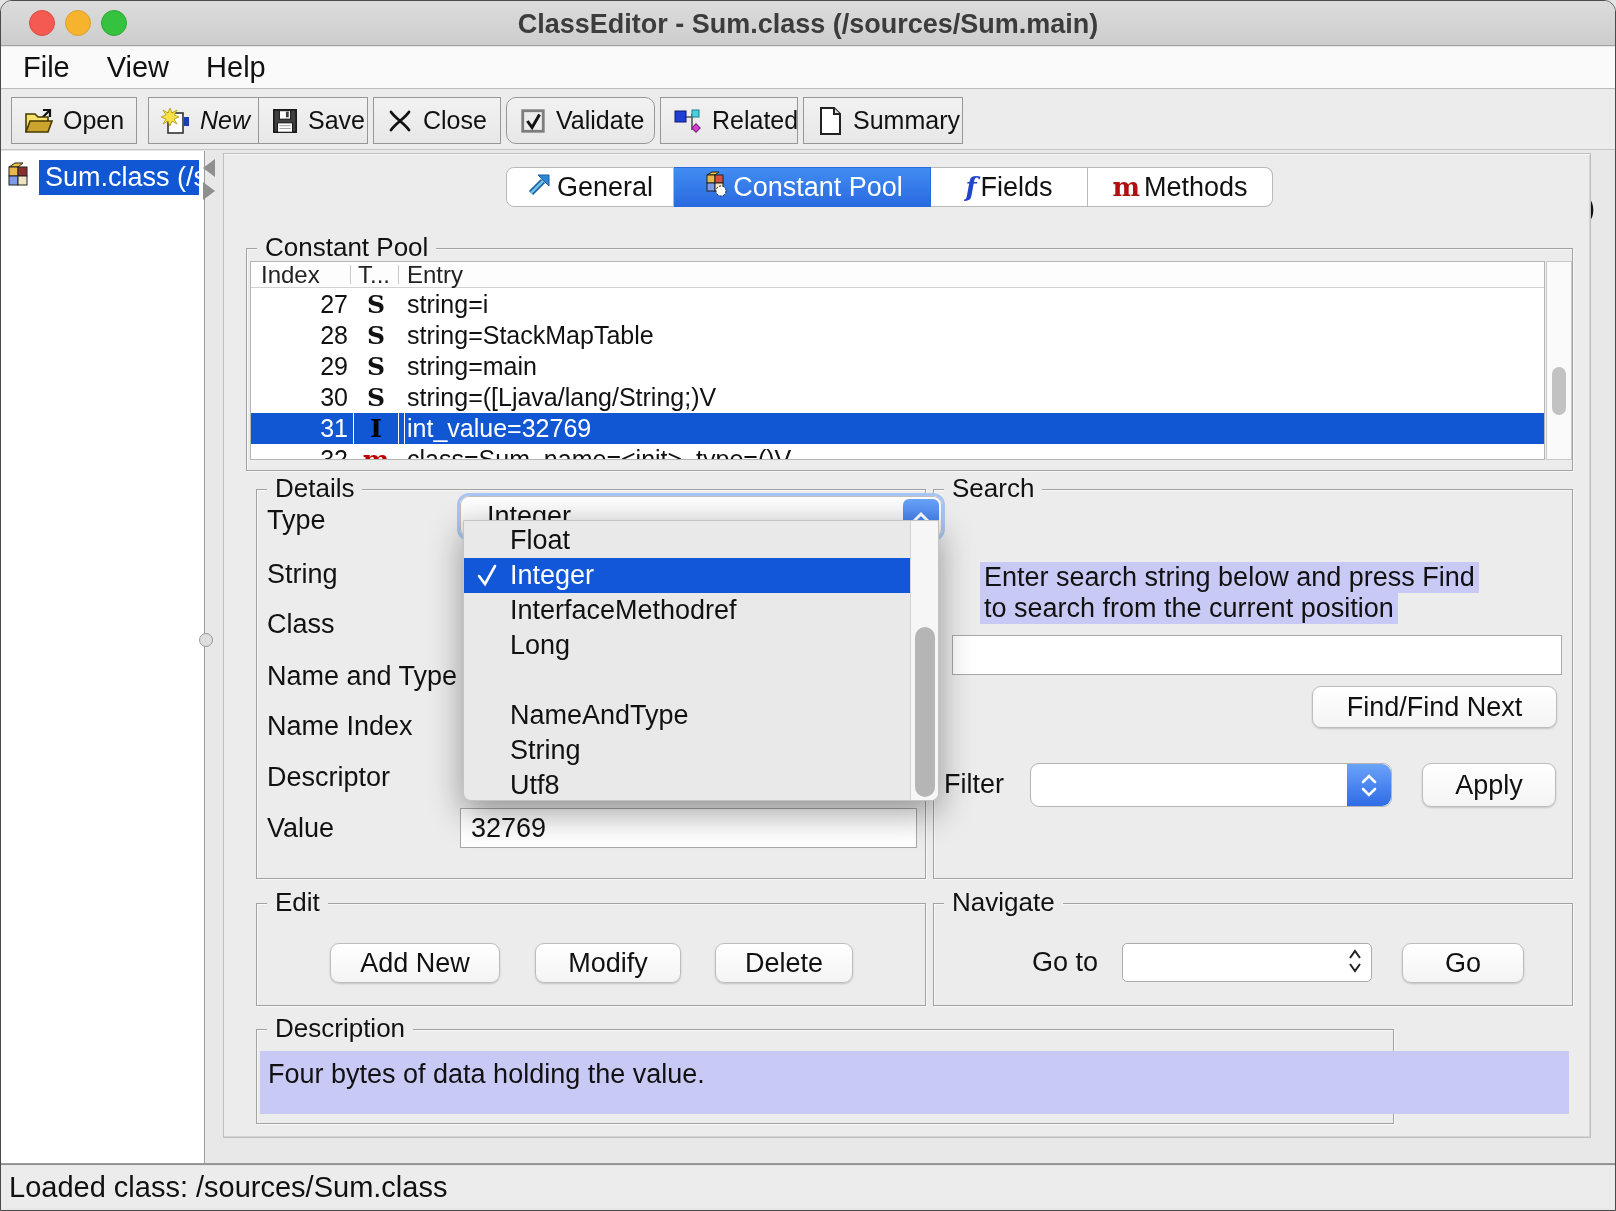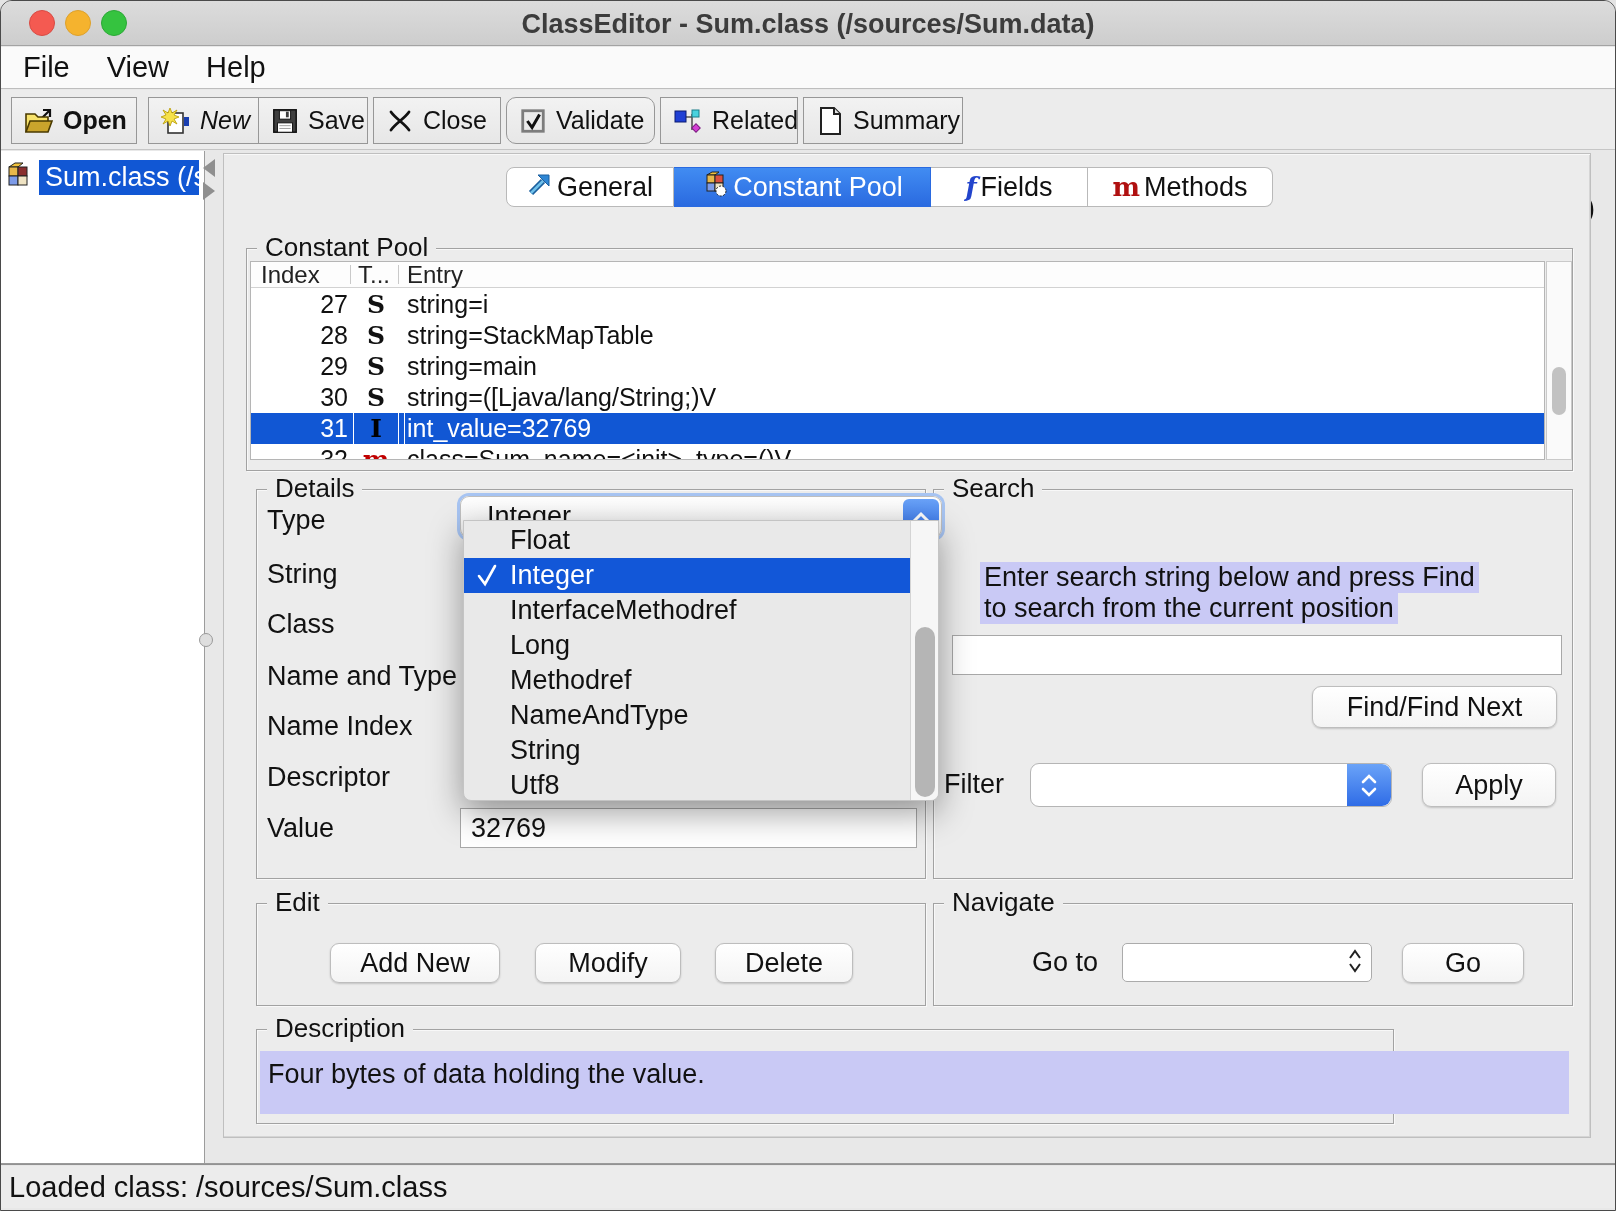--- a/index.html
+++ b/index.html
@@ -92,31 +92,31 @@
 </style>
 </head>
 <body>
 
 <div class="window">
 
   <div class="titlebar">
     <div class="tl red"></div>
     <div class="tl yel"></div>
     <div class="tl grn"></div>
-    <div class="title-text">ClassEditor - Sum.class (/sources/Sum.data)</div>
+    <div class="title-text">ClassEditor - Sum.class (/sources/Sum.main)</div>
   </div>
 
   <div class="menubar">
     <span class="menu-item">File</span>
     <span class="menu-item">View</span>
     <span class="menu-item">Help</span>
   </div>
 
   <div class="toolbar">
-    <div class="tbtn" style="left:10px;width:126px;font-weight:bold;">
+    <div class="tbtn" style="left:10px;width:126px;">
       <span>
           <svg width="30" height="28" viewBox="0 0 30 28">
             <path d="M19 3 h7 v7 M26 3 l-8 8" stroke="#111" stroke-width="2.2" fill="none"></path>
             <path d="M2 25 V7 h9 l3 3 h10 v4" fill="#f7e26b" stroke="#4a3a00" stroke-width="1.6"></path>
             <path d="M2 25 l4 -11 h22 l-4 11 z" fill="#caa42c" stroke="#4a3a00" stroke-width="1.6"></path>
           </svg>
         </span>
       <span>Open</span>
     </div>
     <div class="tbtn" style="left:147px;width:126px;font-style:italic;">
@@ -298,21 +298,20 @@
   <div class="popup">
     <div class="pitem" style="top:2px;">Float</div>
     <div class="pitem selected" style="top:37px;">
       <span class="check"><svg width="22" height="26" viewBox="0 0 22 26">
             <path d="M3 14 l6 8 L19 4" stroke="#fff" stroke-width="2.6" fill="none" stroke-linecap="round"></path>
           </svg></span>
       <span>Integer</span>
     </div>
     <div class="pitem" style="top:72px;">InterfaceMethodref</div>
     <div class="pitem" style="top:107px;">Long</div>
-    <div class="pitem" style="top:142px;">Methodref</div>
     <div class="pitem" style="top:177px;">NameAndType</div>
     <div class="pitem" style="top:212px;">String</div>
     <div class="pitem" style="top:247px;">Utf8</div>
     <div class="popup-scroll">
       <div class="popup-thumb"></div>
     </div>
   </div>
 
   <div class="group" style="left:932px;top:488px;width:640px;height:390px;">
     <div class="group-title">Search</div>

